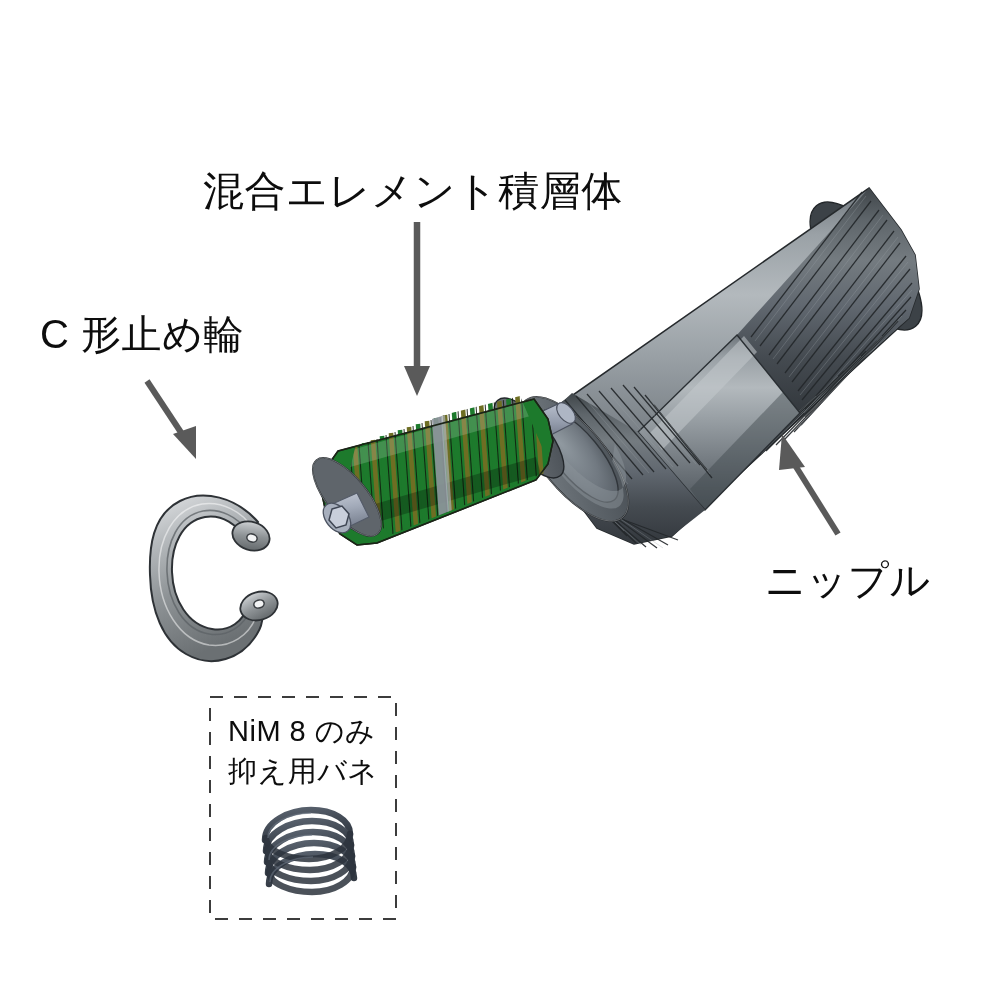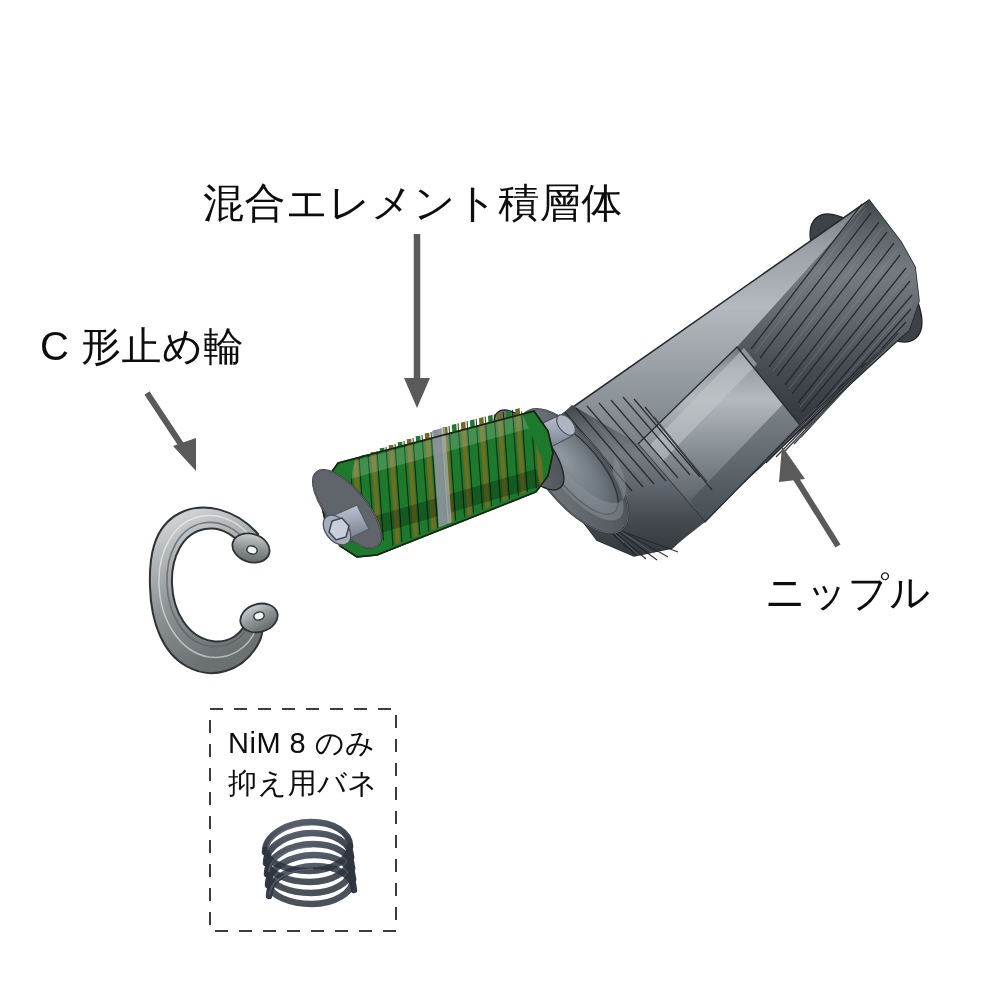--- a/index.html
+++ b/index.html
@@ -3,21 +3,21 @@
 <meta charset="utf-8">
 <style>
   * { margin:0; padding:0; box-sizing:border-box; }
   html,body{ background:#ffffff; }
   body{
     width:1000px; height:1000px;
     font-family:"Liberation Sans","DejaVu Sans",sans-serif;
     overflow:hidden;
     position:relative;
   }
-  #stage{ position:absolute; inset:0; width:1000px; height:944px;margin-top:12px; }
+  #stage{ position:absolute; inset:0; width:1000px; height:944px; }
   svg#scene{ display:block; width:1000px; height:1000px; }
   .lbl{
     font-family:"Liberation Sans","DejaVu Sans",sans-serif;
     fill:#0d0d0d;
     font-weight:400;
     dominant-baseline:alphabetic;
   }
   .lbl-title{ font-size:41px; letter-spacing:0.5px; }
   .lbl-side{ font-size:40px; letter-spacing:0.5px; }
   .lbl-box{ font-size:29px; letter-spacing:0.5px; }

